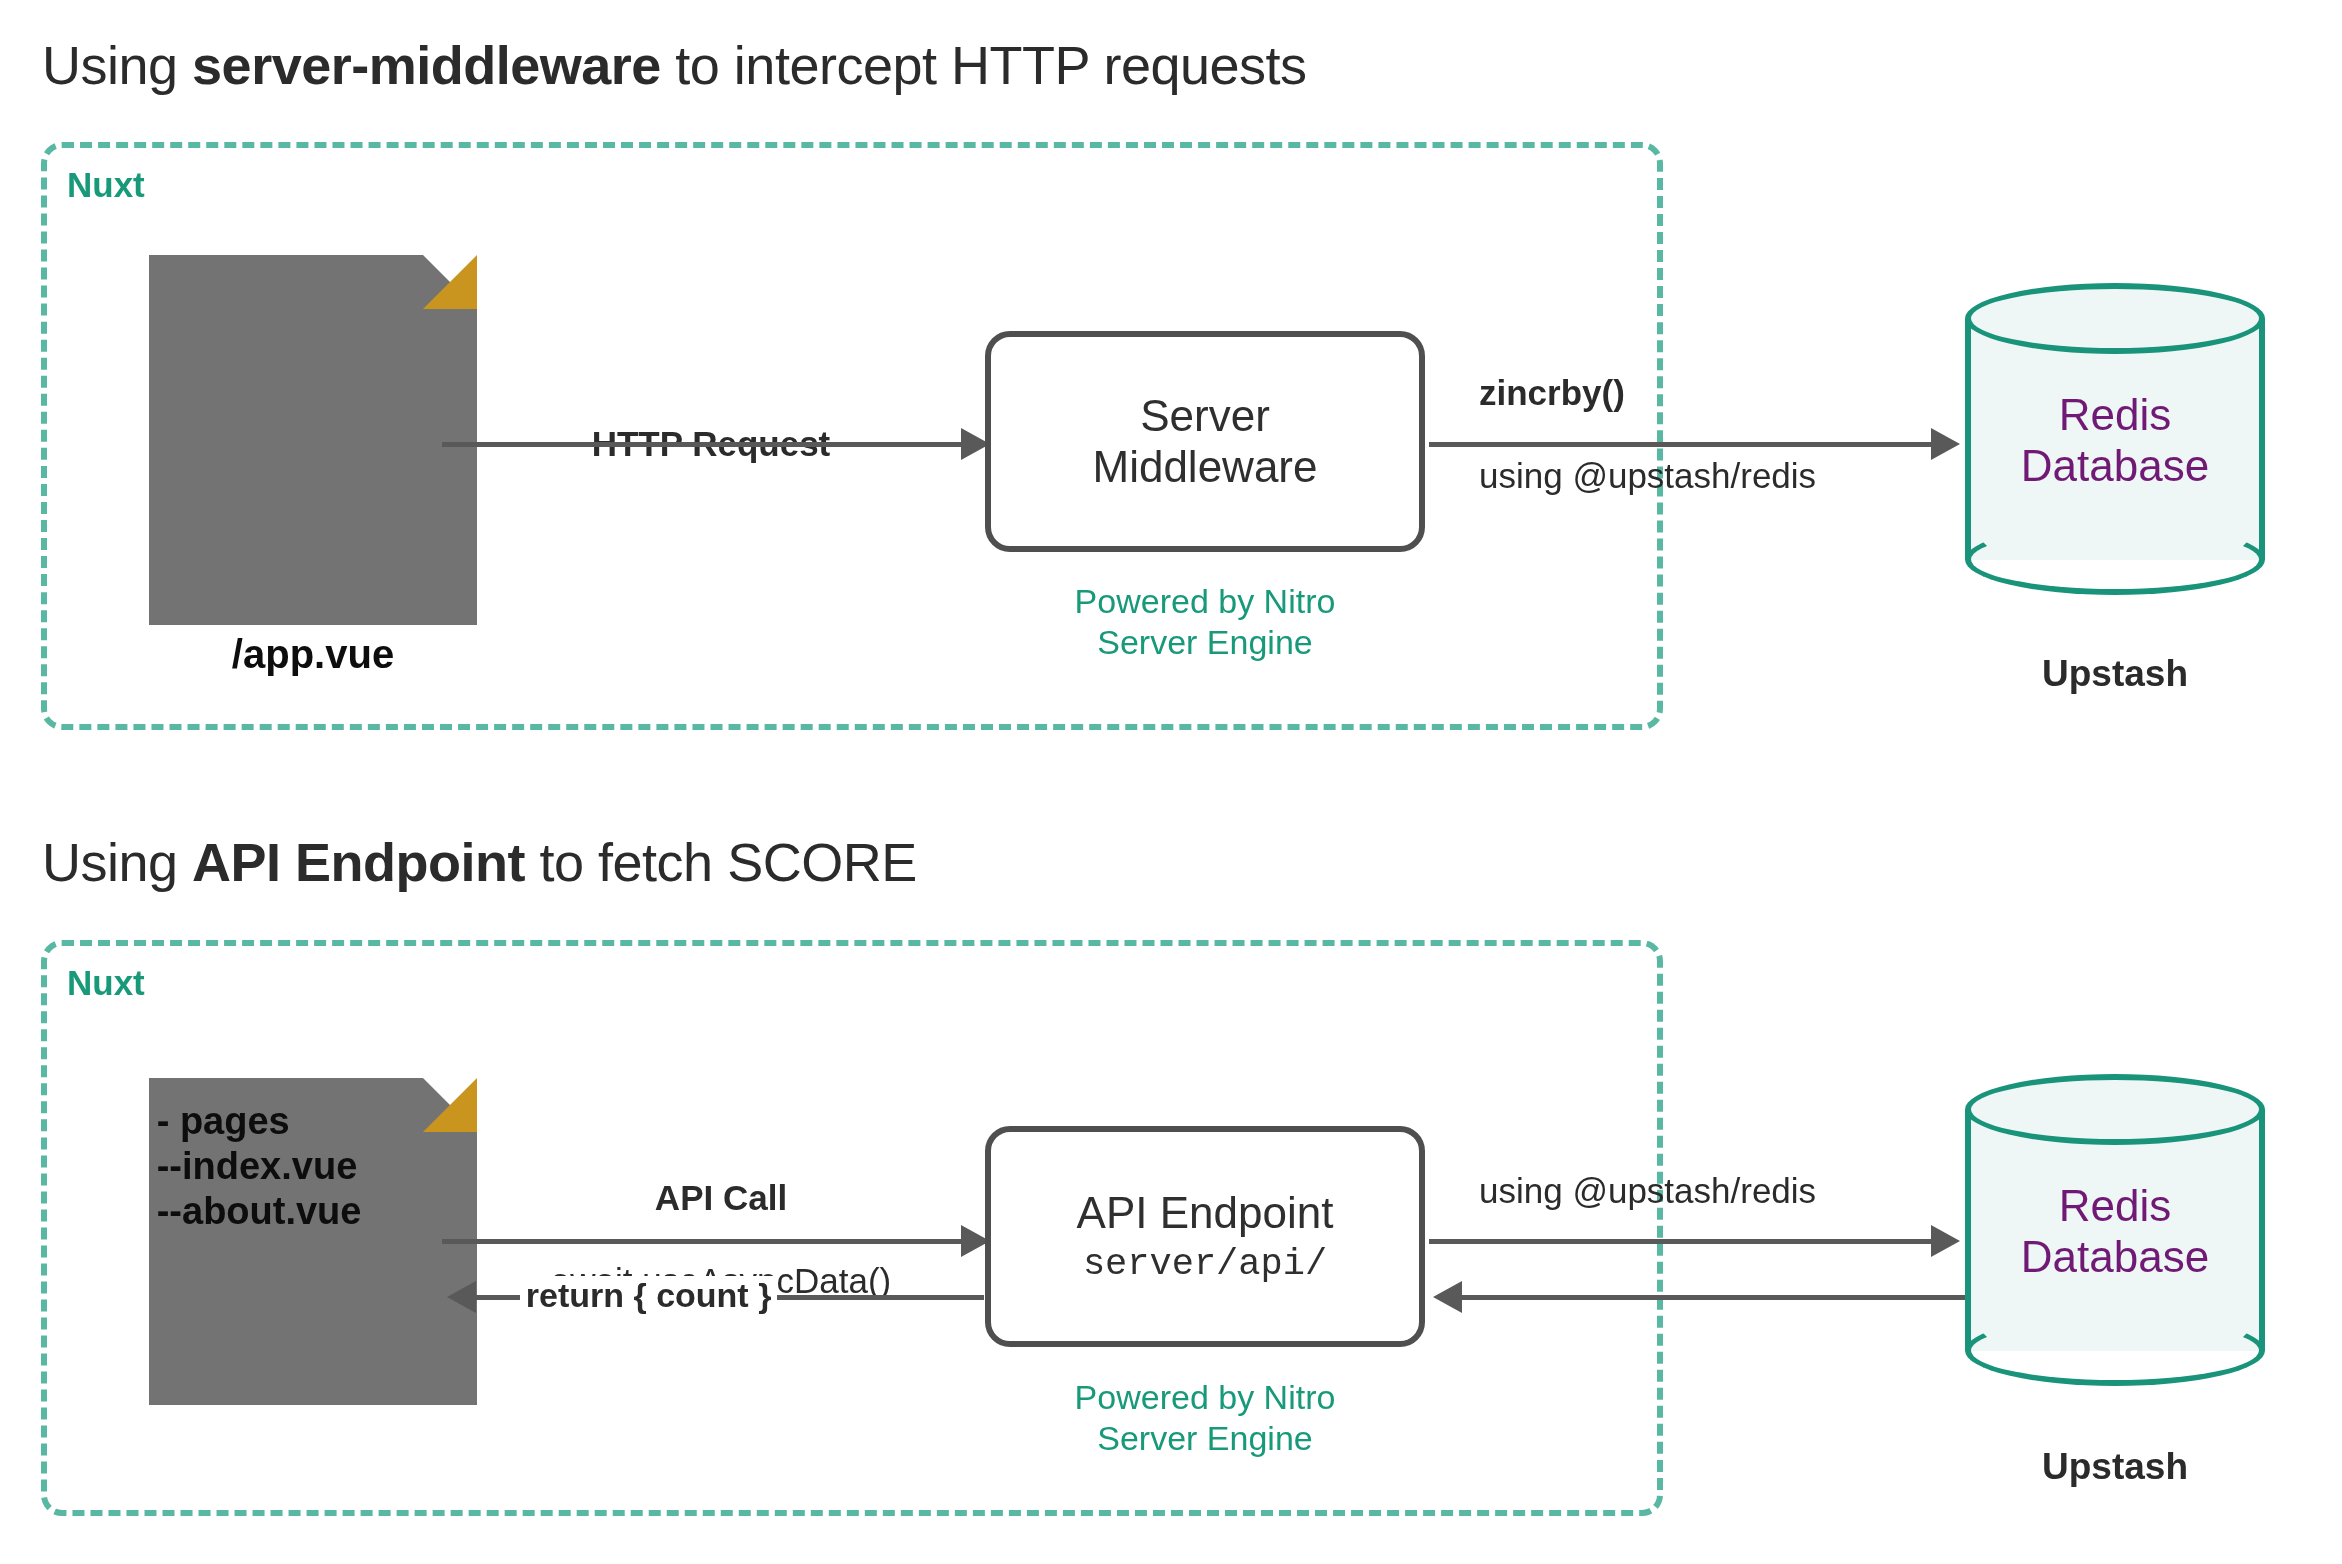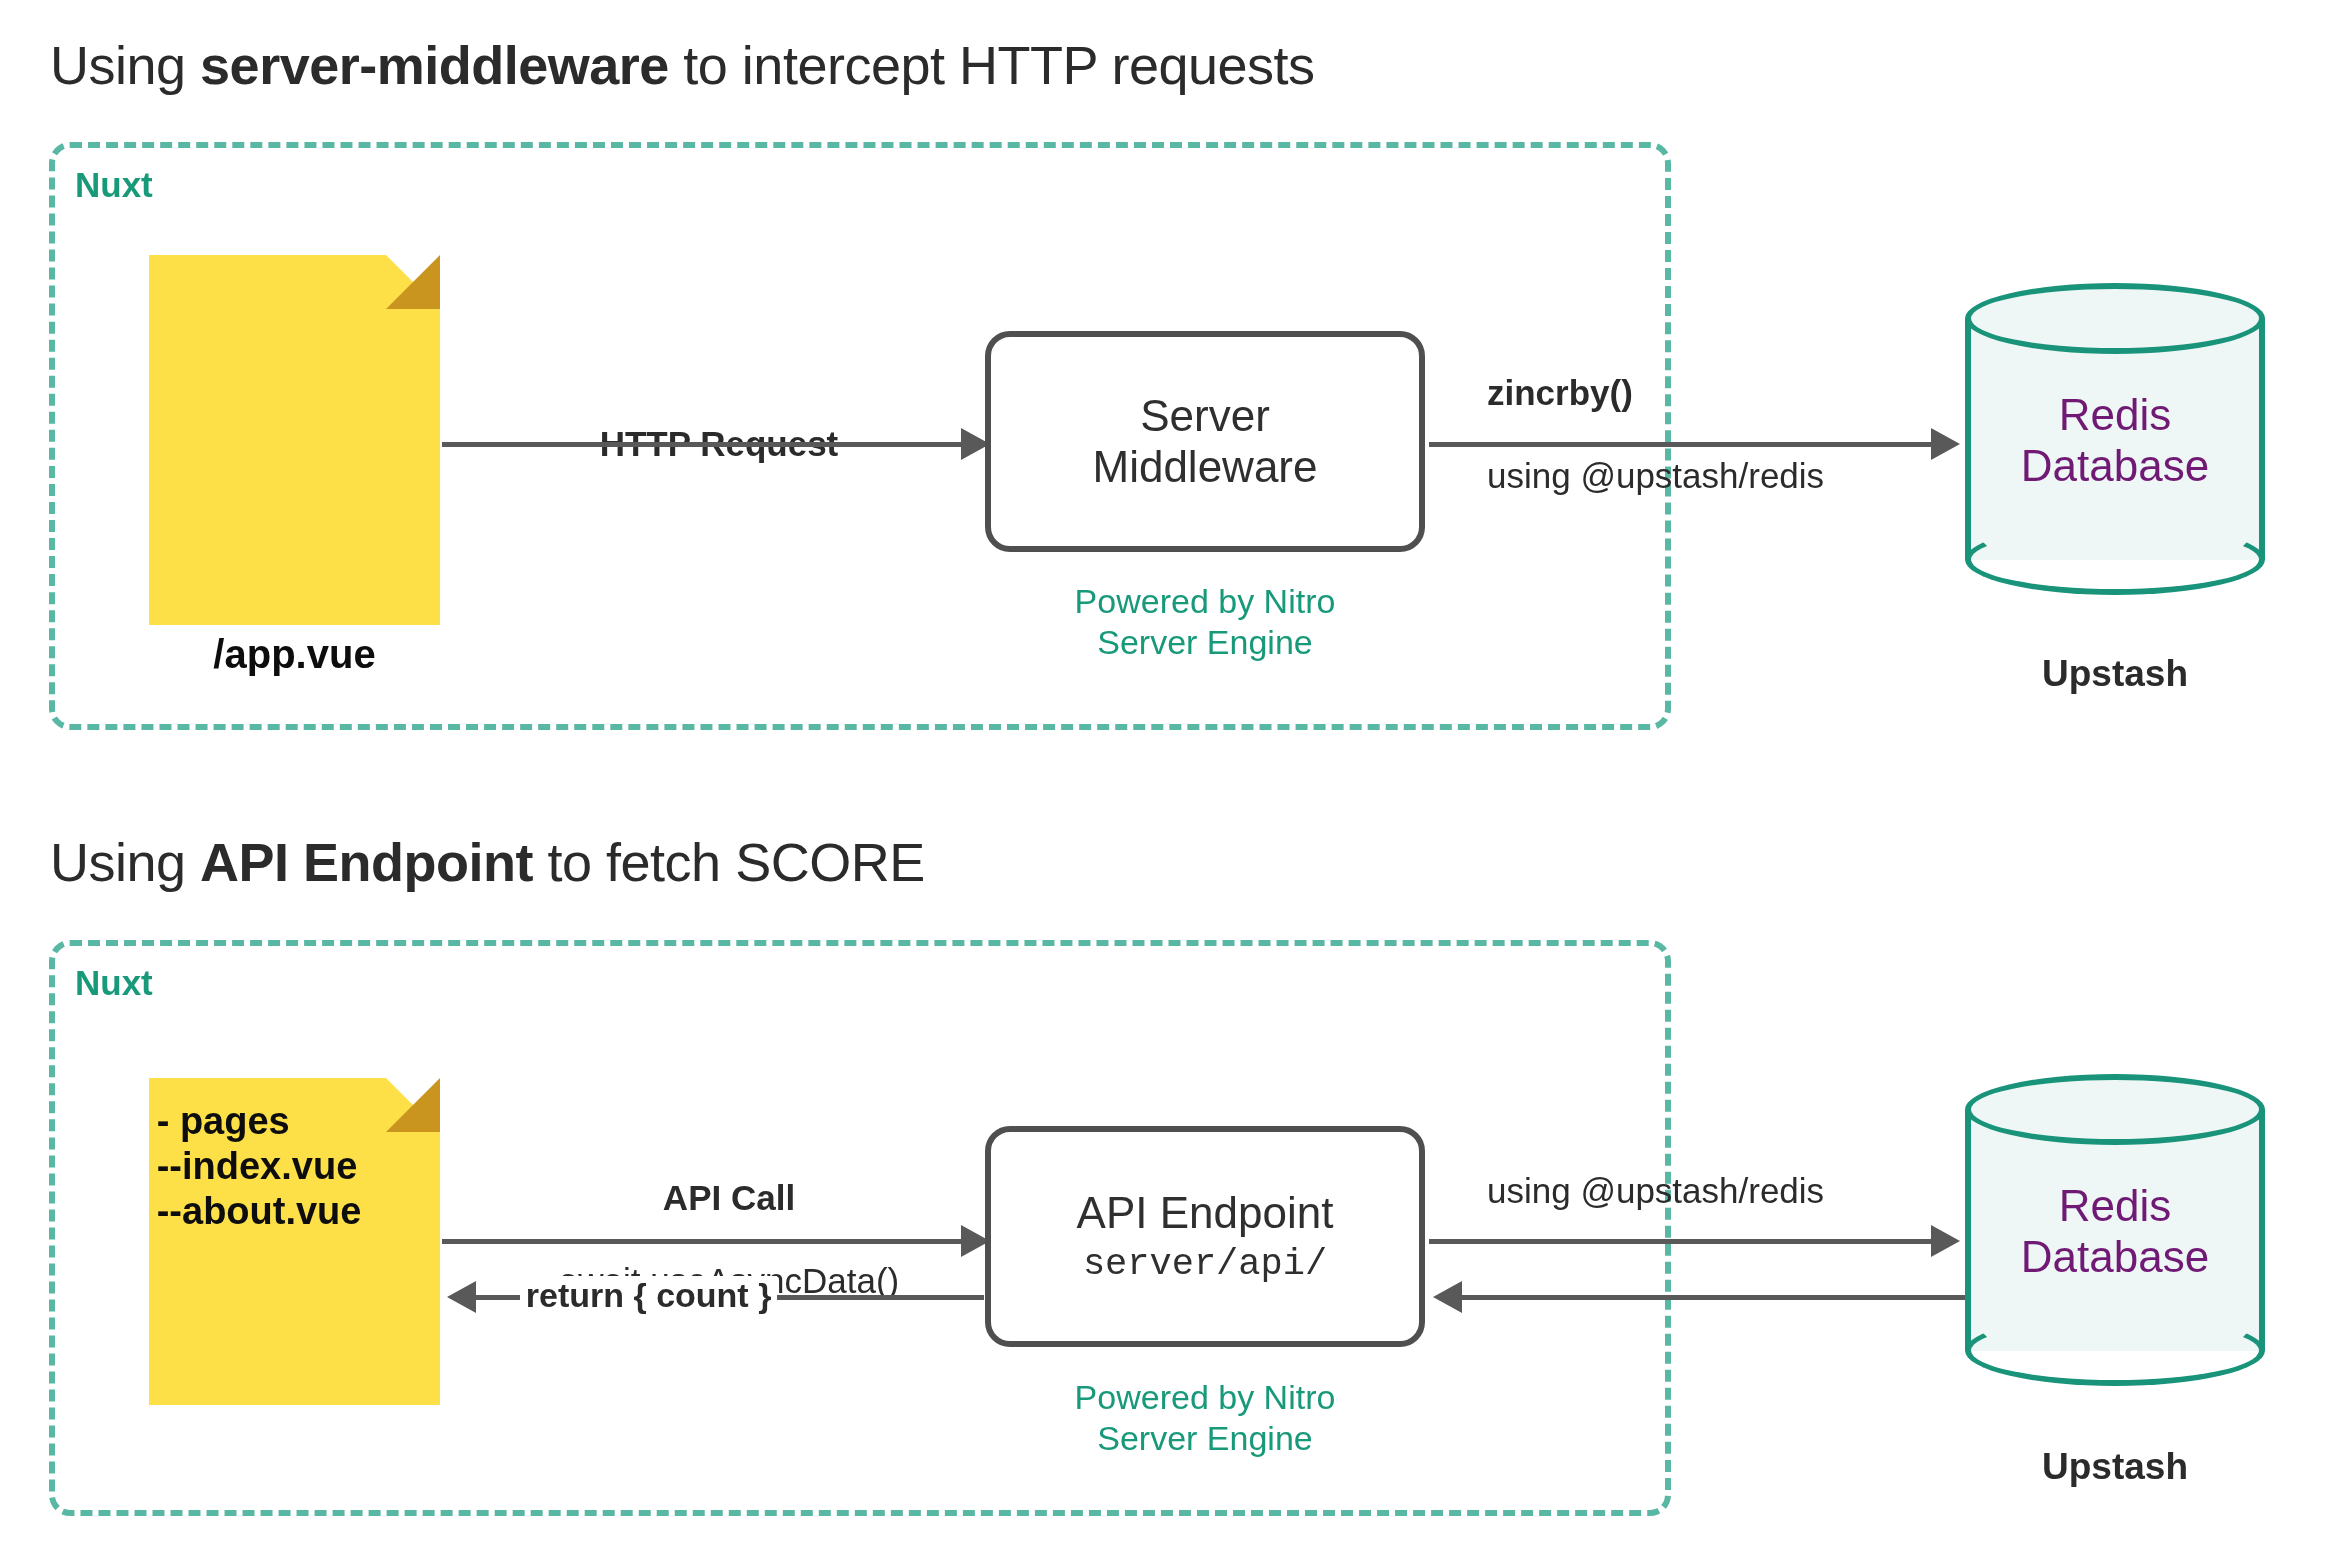--- a/index.html
+++ b/index.html
@@ -1,21 +1,21 @@
 <!DOCTYPE html>
 <html><head>
 <meta charset="utf-8">
 <style>
   html,body{margin:0;padding:0;background:#ffffff;}
   body{
     width:2342px;height:1564px;position:relative;overflow:hidden;
     font-family:"Liberation Sans", sans-serif;
     -webkit-font-smoothing:antialiased;
   }
-  .abs{position:absolute;margin-left:8px;}
+  .abs{position:absolute;}
 
   
   .section-title{
     font-size:54px;
     color:#2b2b2b;
     letter-spacing:-0.5px;
     white-space:nowrap;
     font-weight:400;
   }
   .section-title b{font-weight:700;color:#2b2b2b;}
@@ -28,21 +28,22 @@
     background:transparent;
   }
   .nuxt-label{
     font-size:35px;font-weight:700;color:#17997a;
     white-space:nowrap;letter-spacing:0px;
   }
 
   
   .doc{
     position:absolute;
-    background:#fde047;
+    background:#737373;
+    padding-left:37px;
   }
   .doc .fold-cut{
     position:absolute;top:0;right:0;
     width:0;height:0;
     border-left:54px solid transparent;
     border-top:54px solid #ffffff;
   }
   .doc .fold-tri{
     position:absolute;top:0;right:0;
     width:0;height:0;

